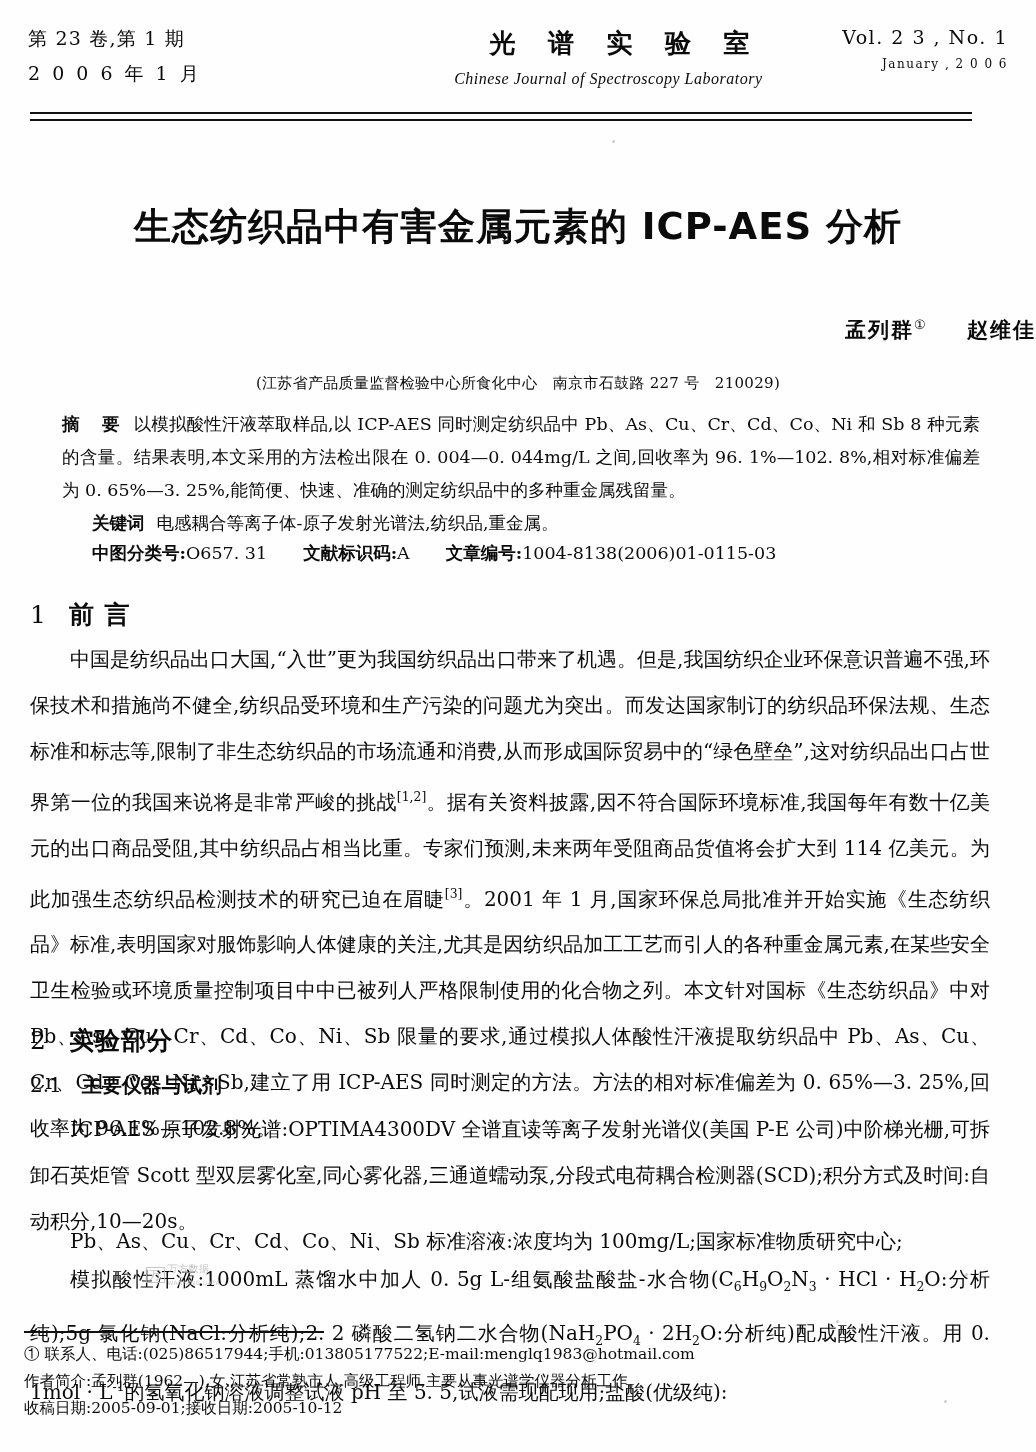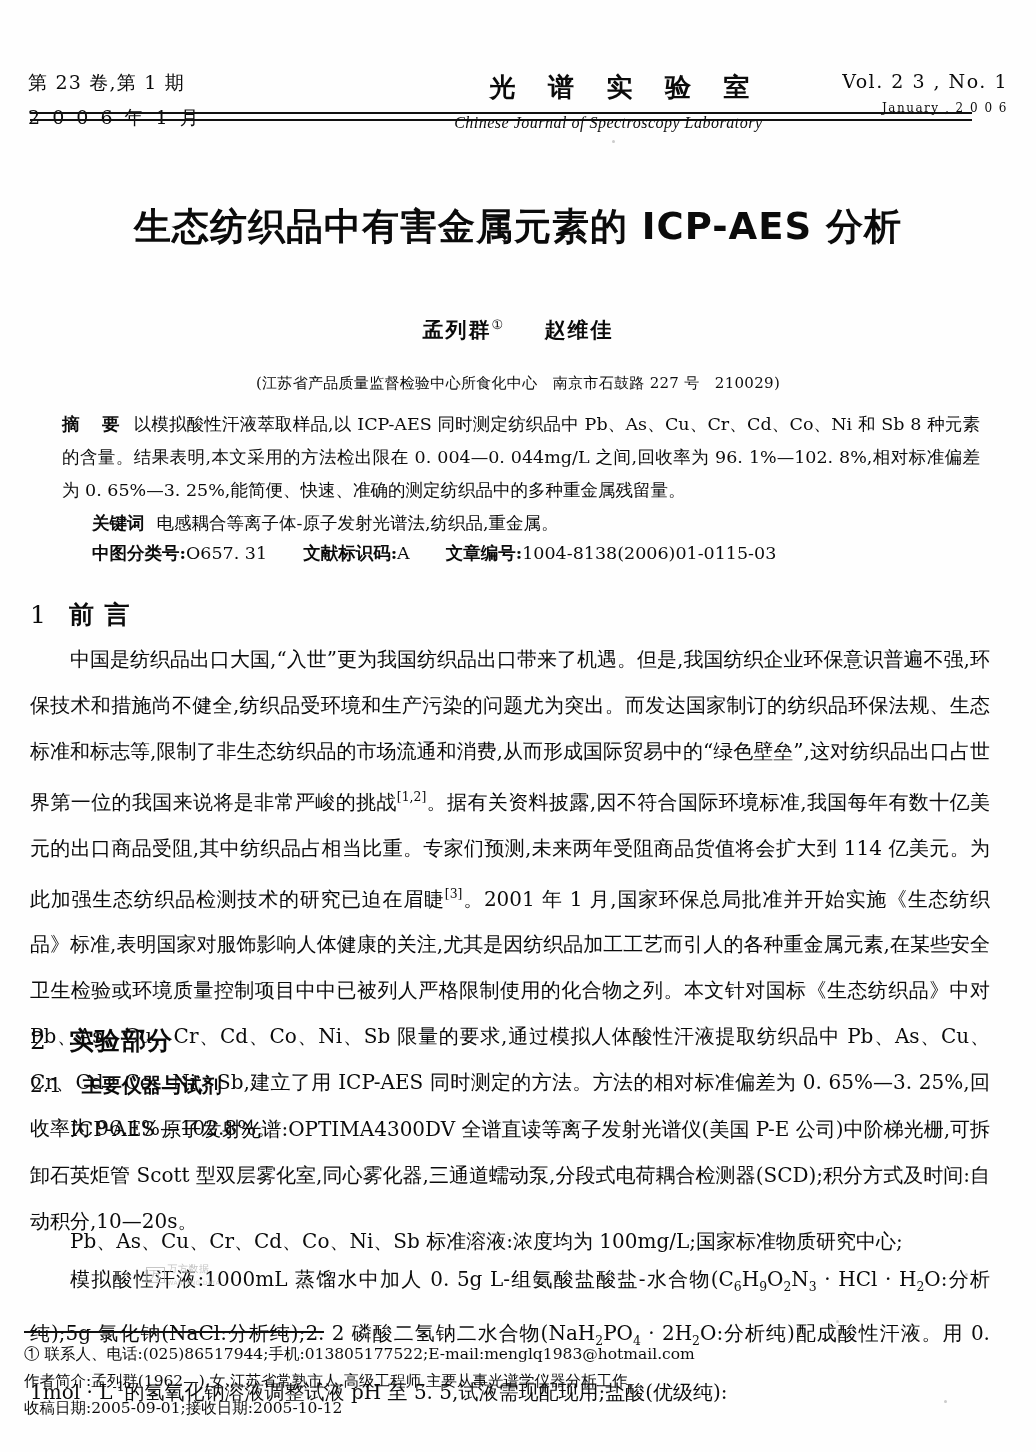--- a/index.html
+++ b/index.html
@@ -30,21 +30,20 @@
     top: 26px;
     width: 980px;
     display: flex;
     justify-content: space-between;
     align-items: flex-start;
   }
   .mast-col {
     display: flex;
     flex-direction: column;
     gap: 9px;
-    margin-top: 44px;
   }
   .mast-left { width: 220px; }
   .mast-center { width: 470px; text-align: right; margin-left: 4px; font-family: Liberation Serif, serif; }
   .mast-right { width: 205px; text-align: right; }
 
   .mast-line-cn {
     font-family: "DejaVu Serif", "Liberation Serif", serif;
     font-size: 19px;
     letter-spacing: 1.2px;
     white-space: nowrap;
@@ -97,21 +96,21 @@
     font-size: 37px;
     font-weight: bold;
     letter-spacing: 1px;
     font-family: "DejaVu Sans", "Liberation Sans", sans-serif;
   }
   .authors {
     position: absolute;
     left: 0;
     top: 316px;
     width: 1036px;
-    text-align: center;
+    text-align: right;
     font-size: 21px;
     font-weight: bold;
     letter-spacing: 2px;
   }
   .authors .sup {
     font-size: 13px;
     vertical-align: super;
     font-weight: normal;
   }
   .affiliation {

